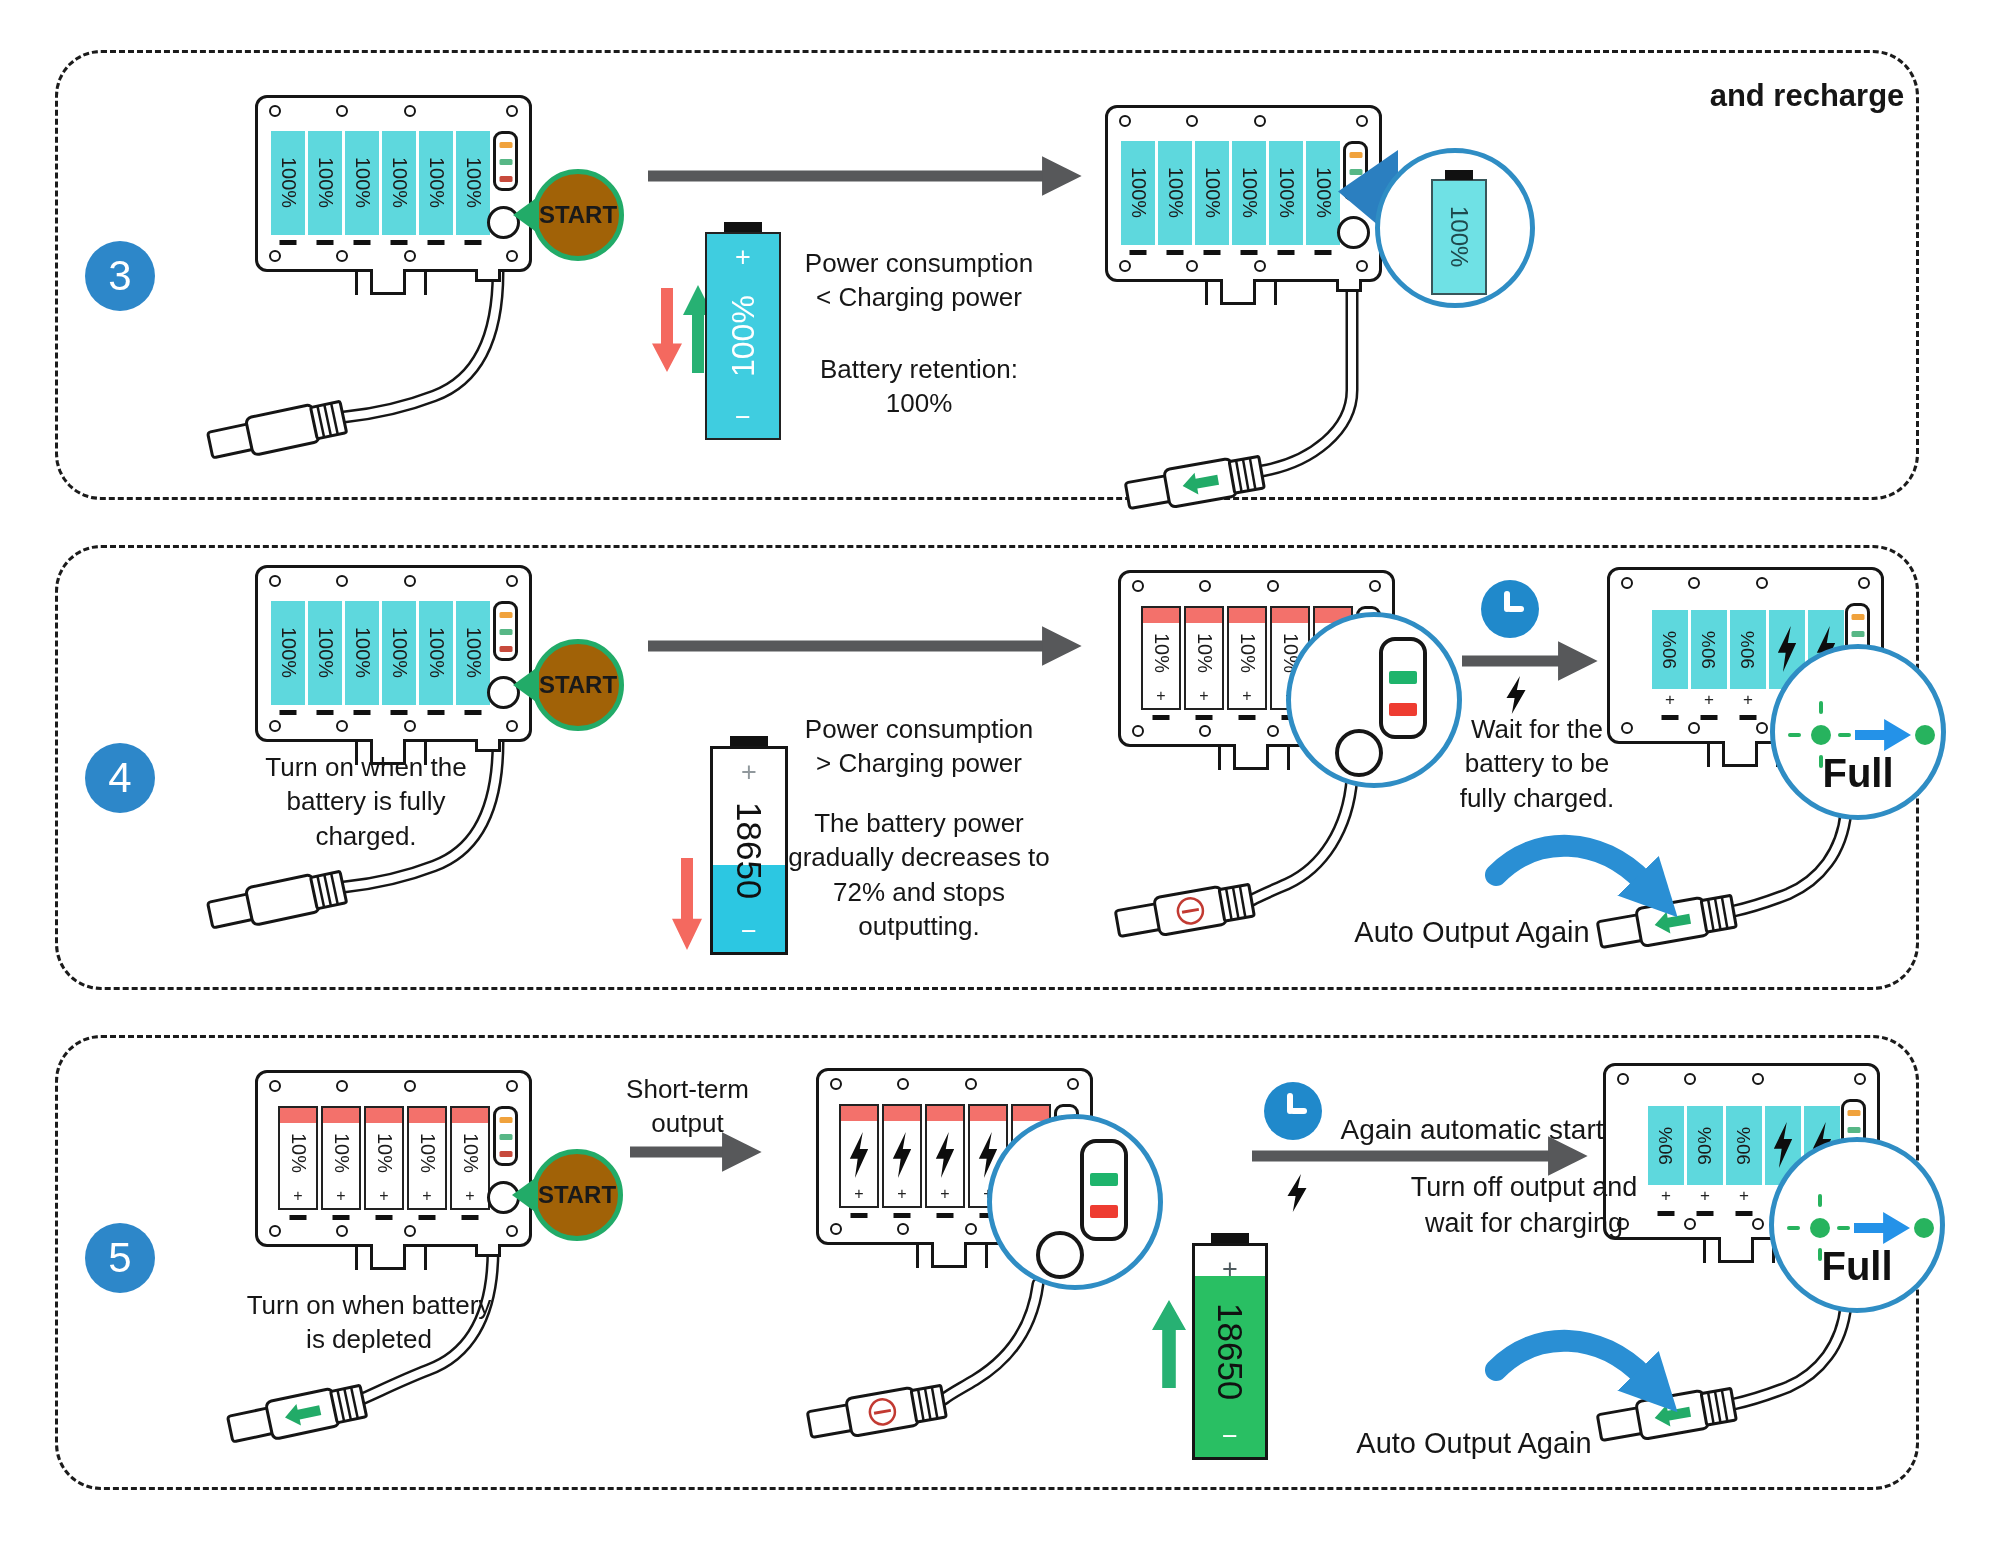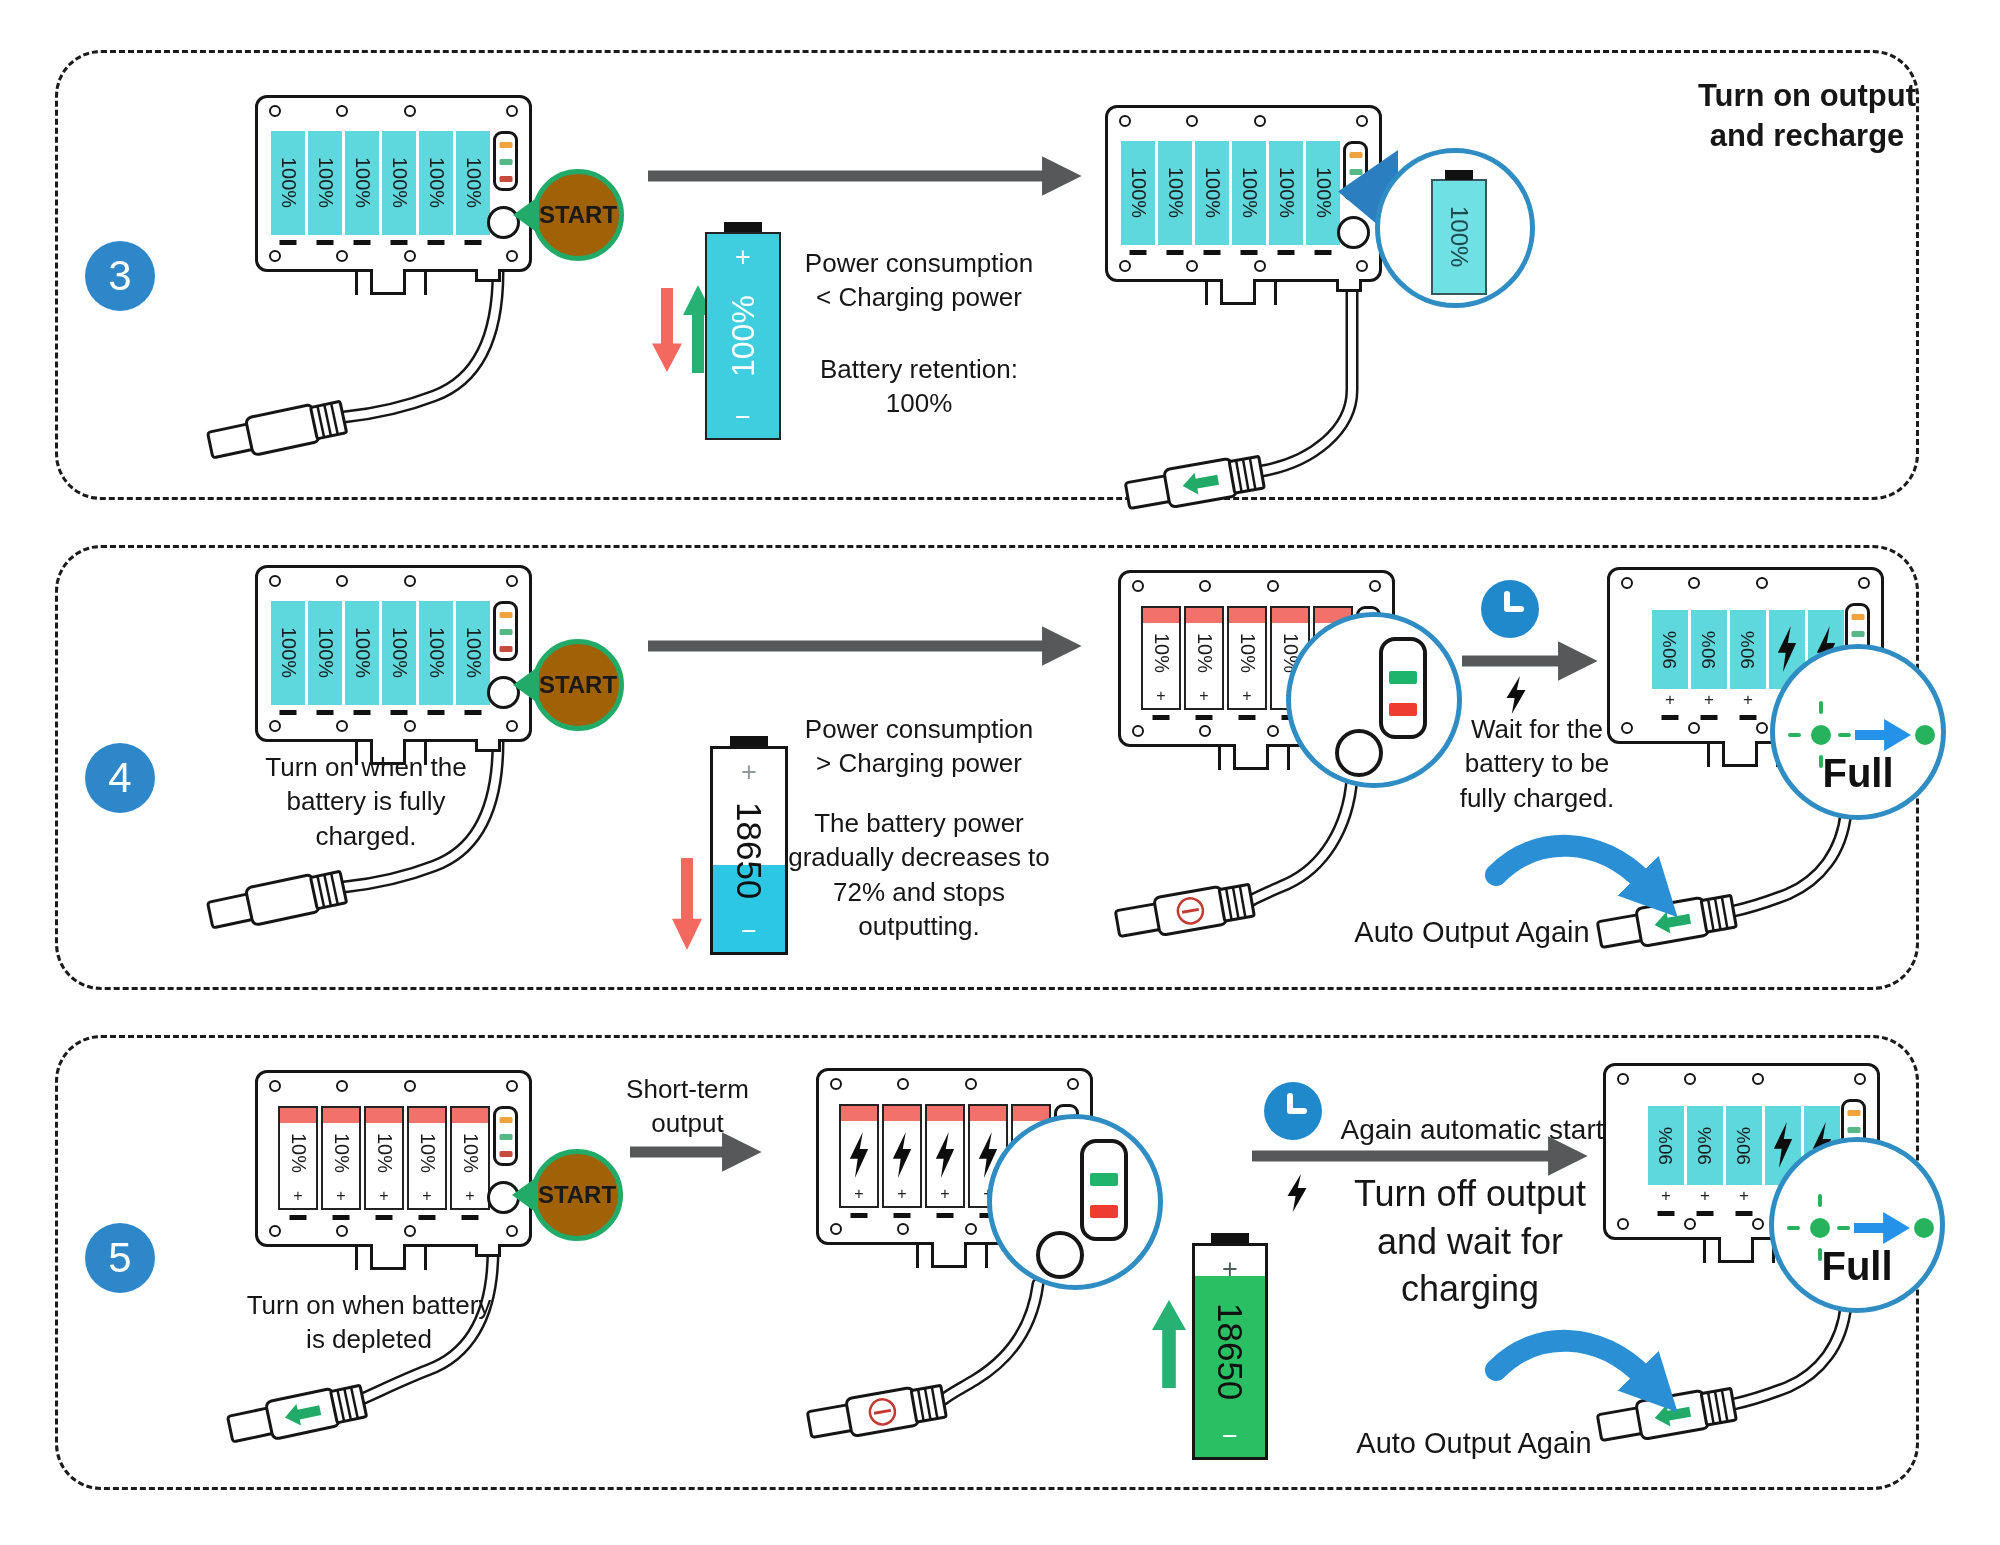--- a/index.html
+++ b/index.html
@@ -356,21 +356,20 @@
 
   <i class="wedge"></i>
   <div class="mag m160" style="left:1375px; top:148px">
     <div class="magbat">
       <i class="mcap"></i>
       <span class="vlabel">100%</span>
     </div>
   </div>
 
   <div class="txt title" style="left:1642px; top:76px; width:330px">
-    <div>Turn on output</div>
     <div>and recharge</div>
   </div>
 
   <div class="charger" style="left:255px; top:565px">
     <i class="screw t px1"></i>
       <i class="screw t px2"></i>
       <i class="screw t px3"></i>
       <i class="screw t px4"></i>
     <i class="screw b px1"></i>
       <i class="screw b px2"></i>
@@ -686,21 +685,21 @@
       <i class="bfill"></i>
       <span class="bplus">+</span>
       <span class="blabel">18650</span>
       <span class="bminus">−</span>
     </div>
   </div>
 
   <div class="clock" style="left:1264px; top:1082px"></div>
   <div class="txt t28" style="left:1336px; top:1112px; width:272px">Again automatic start</div>
   <i class="sbolt" style="left:1283px; top:1174px"></i>
-  <div class="txt" style="left:1341px; top:1170px; width:258px; font-size:36px">Turn off output and wait for charging</div>
+  <div class="txt" style="left:1395px; top:1170px; width:258px; font-size:27px">Turn off output and wait for charging</div>
 
   <div class="charger" style="left:1603px; top:1063px">
     <i class="screw t px1"></i>
       <i class="screw t px2"></i>
       <i class="screw t px3"></i>
       <i class="screw t px4"></i>
     <i class="screw b px1"></i>
       <i class="screw b px2"></i>
       <i class="screw b px3"></i>
       <i class="screw b px4"></i>

